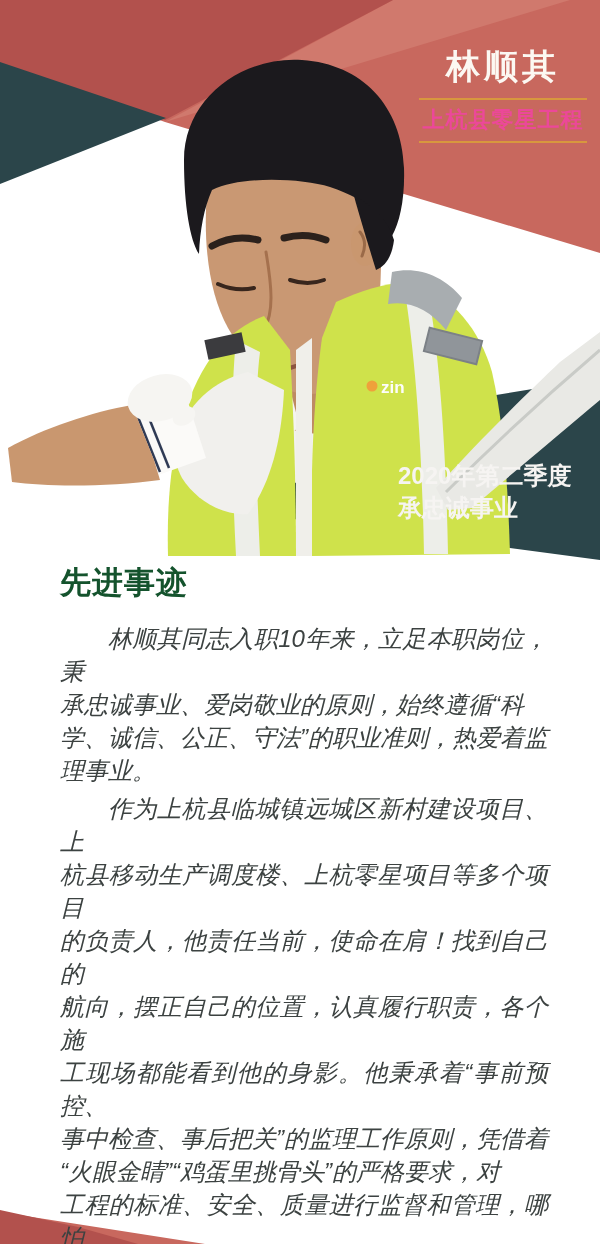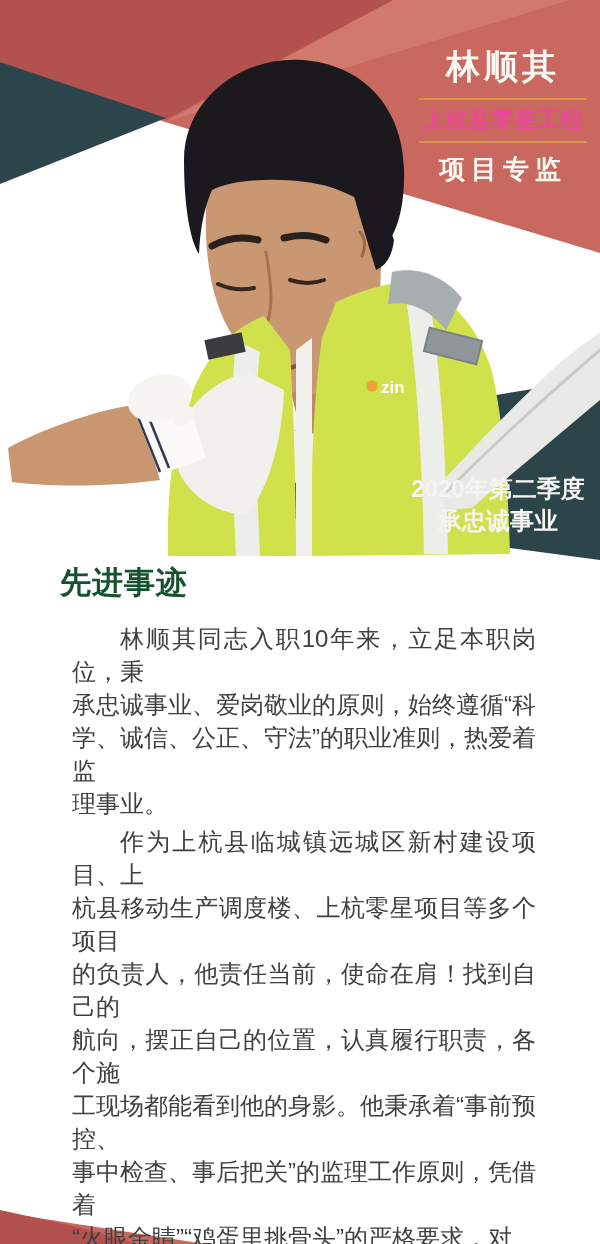--- a/index.html
+++ b/index.html
@@ -29,29 +29,29 @@
   
   .slogan{position:absolute;z-index:5;color:#d73a2a;font-weight:900;
     font-size:44px;letter-spacing:8px;line-height:1;
     text-shadow:-3px -3px 0 #fff,3px -3px 0 #fff,-3px 3px 0 #fff,3px 3px 0 #fff,
                  -4px 0 0 #fff,4px 0 0 #fff,0 -4px 0 #fff,0 4px 0 #fff;
   }
   .slogan-1{left:52px;top:348px;}
   .slogan-2{left:166px;top:400px;}
 
   
-  .award{position:absolute;left:398px;top:473px;width:200px;z-index:3;
-    text-align:center;color:#f6f4f2;font-weight:bold;font-size:24px;line-height:32px;}
+  .award{position:absolute;left:398px;top:460px;width:200px;z-index:3;
+    color:#f6f4f2;font-weight:bold;font-size:24px;line-height:32px;}
 
   
   .section-heading{position:absolute;left:60px;top:562px;z-index:3;
     color:#14532d;font-weight:900;font-size:31px;letter-spacing:1px;}
   .article{position:absolute;left:60px;top:622px;width:488px;z-index:3;
     color:#3c4241;font-size:24px;line-height:33px;}
-  .article p{white-space:pre-line;text-indent:2em;margin:0 12px 5px;text-align:justify;}
+  .article p{white-space:pre-line;text-indent:2em;margin:0 0 5px;text-align:justify;font-style:italic;}
 </style>
 </head>
 <body>
 
 <div class="poster">
 
   <svg class="decor" viewBox="0 0 600 1244" xmlns="http://www.w3.org/2000/svg" aria-hidden="true">
 
     <polygon points="0,0 600,0 600,253 165,122 0,63" fill="#c8685e"></polygon>
     <polygon points="393,0 570,0 165,122" fill="#d0796d"></polygon>
@@ -114,21 +114,20 @@
       <ellipse cx="160" cy="398" rx="33" ry="23" transform="rotate(-16 160 398)" fill="#f6f5f2"></ellipse>
       <ellipse cx="184" cy="416" rx="12" ry="9" transform="rotate(-30 184 416)" fill="#f6f5f2"></ellipse>
     </g>
   </svg>
 
   <div class="badge">
     <div class="badge-name">林顺其</div>
     <div class="badge-rule"></div>
     <div class="badge-org">上杭县零星工程</div>
     <div class="badge-rule"></div>
-    <div class="badge-role">项目专监</div>
   </div>
 
 
   <div class="award">
     <div>2020年第二季度</div>
     <div>承忠诚事业</div>
   </div>
 
   <div class="section-heading">先进事迹</div>
   <div class="article">

